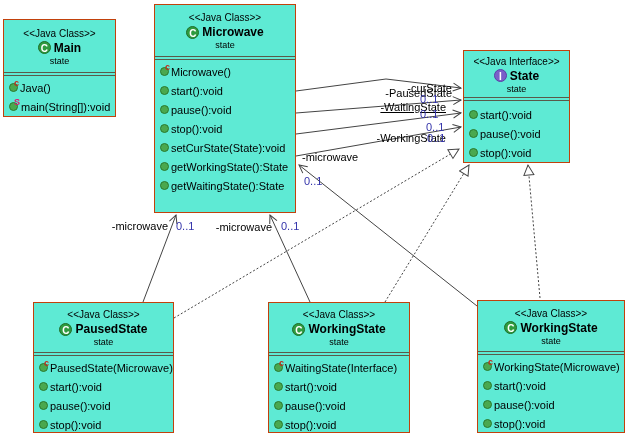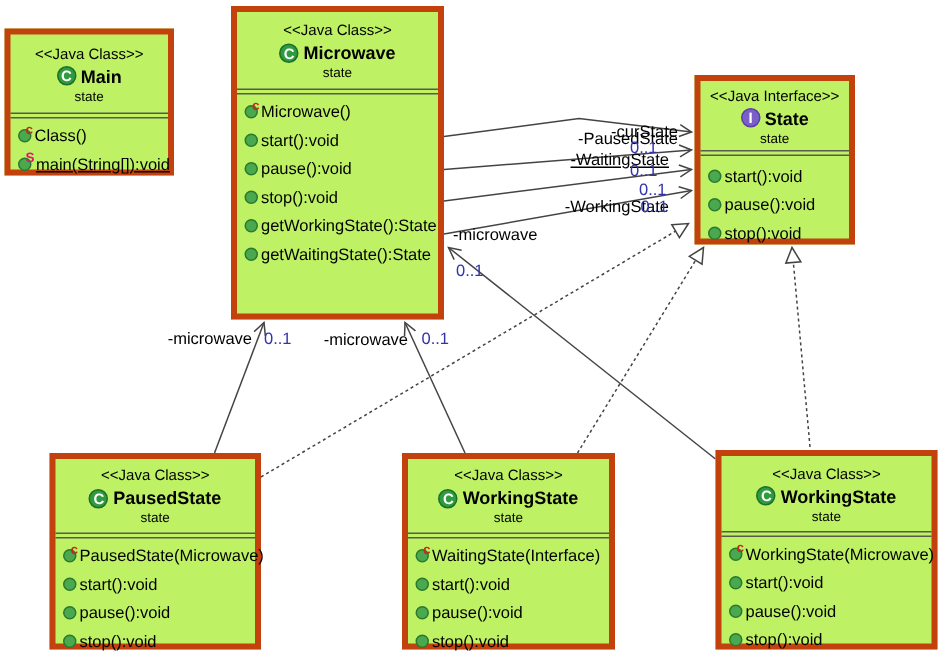--- a/index.html
+++ b/index.html
@@ -1,34 +1,34 @@
 <!DOCTYPE html>
 <html><head>
 <meta charset="utf-8">
 <style>
   html,body{margin:0;padding:0;background:#fff;}
   #stage{position:relative;width:633px;height:437px;background:#ffffff;overflow:hidden;
          font-family:"Liberation Sans",sans-serif;color:#000;}
   #edges{position:absolute;left:0;top:0;width:633px;height:437px;}
 
-  .uml-box{position:absolute;background:#bef264;border:4px solid #c2410c;box-sizing:border-box;}
+  .uml-box{position:absolute;background:#5eead4;border:1px solid #c2410c;box-sizing:border-box;}
   .hdr{display:flex;flex-direction:column;align-items:center;justify-content:center;gap:1px;box-sizing:border-box;padding-top:2px;}
   .stereo{font-size:10px;line-height:12px;}
   .cname{display:flex;align-items:center;gap:3px;font-size:12px;font-weight:bold;line-height:14px;}
   .cicon{display:inline-block;width:13px;height:13px;border-radius:50%;background:#2f9b3f;border:1px solid #1e6e2a;
          color:#fff;font-size:10px;font-weight:bold;line-height:13px;text-align:center;box-sizing:border-box;}
   .cicon.iface{background:#7a5fc8;border-color:#5a3fa8;}
   .pkg{font-size:9px;line-height:11px;}
   .attrs{height:4px;border-top:1px solid #5a5a4a;border-bottom:1px solid #5a5a4a;box-sizing:border-box;}
   .methods{padding:2px 2px 0 5px;}
   .mrow{display:flex;align-items:center;height:19px;font-size:11px;white-space:nowrap;}
   .bullet{flex:none;width:9px;height:9px;border-radius:50%;background:#4aa84e;border:1px solid #2a7a2e;box-sizing:border-box;margin-right:4px;}
   .mark{flex:none;font-size:9px;font-weight:bold;color:#c22a1a;margin:-10px 1px 0 -8px;min-width:5px;}
   .mark.static{color:#e0156e;}
-  .mtext.u{text-decoration:underline;}
+  .mtext.u{}
 
   .elabel{position:absolute;font-size:11px;line-height:12px;white-space:nowrap;}
   .elabel.right{text-align:right;}
   .mult{color:#3333aa;}
 </style>
 </head>
 <body>
 
 <div id="stage">
 
@@ -79,21 +79,21 @@
           <span class="cicon">C</span>
           <span>Main</span>
         </div>
       <div class="pkg">state</div>
     </div>
     <div class="attrs"></div>
     <div class="methods">
       <div class="mrow">
           <span class="bullet"></span>
           <span class="mark">c</span>
-          <span class="mtext">Class()</span>
+          <span class="mtext">Java()</span>
         </div>
       <div class="mrow">
           <span class="bullet"></span>
           <span class="mark static">S</span>
           <span class="mtext u">main(String[]):void</span>
         </div>
     </div>
   </div>
 
   <div class="uml-box" style="left:154px;top:4px;width:142px;height:209px;">
@@ -119,20 +119,25 @@
         </div>
       <div class="mrow">
           <span class="bullet"></span>
           <span class="mark"></span>
           <span class="mtext">pause():void</span>
         </div>
       <div class="mrow">
           <span class="bullet"></span>
           <span class="mark"></span>
           <span class="mtext">stop():void</span>
+        </div>
+      <div class="mrow">
+          <span class="bullet"></span>
+          <span class="mark"></span>
+          <span class="mtext">setCurState(State):void</span>
         </div>
       <div class="mrow">
           <span class="bullet"></span>
           <span class="mark"></span>
           <span class="mtext">getWorkingState():State</span>
         </div>
       <div class="mrow">
           <span class="bullet"></span>
           <span class="mark"></span>
           <span class="mtext">getWaitingState():State</span>

